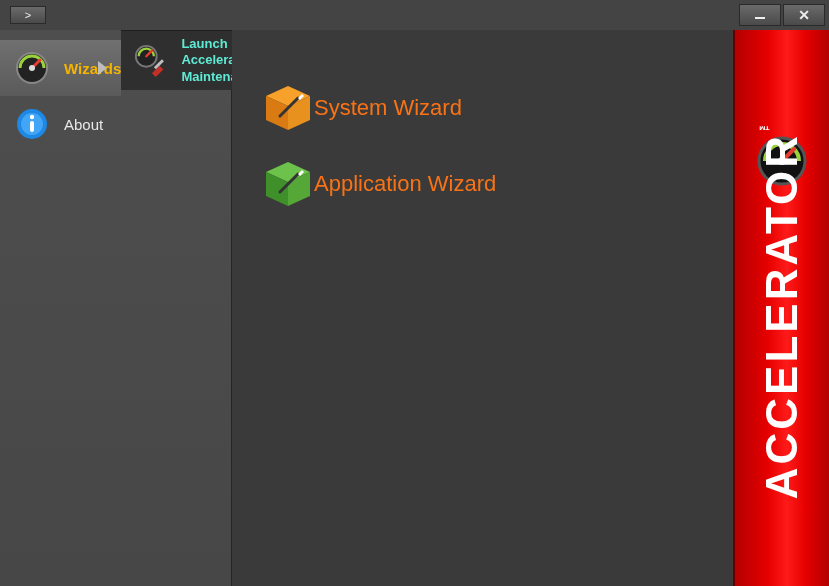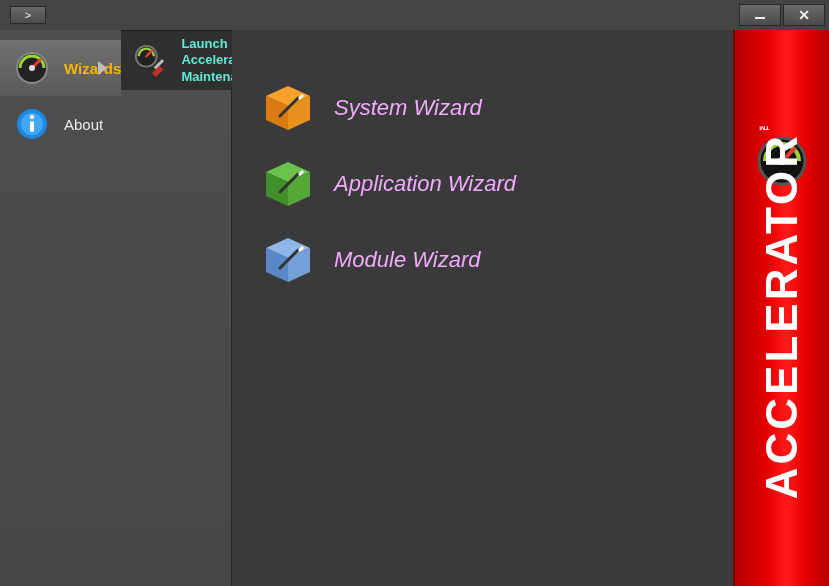--- a/index.html
+++ b/index.html
@@ -75,23 +75,23 @@
     display:flex; align-items:center; gap:12px;
     padding-left:12px; cursor:pointer;
     color:#5eead4; font-size:13px; font-weight:600; line-height:1.25;
   }
   .main {
     flex:1; background:#3a3a3a;
     position:relative;
   }
   .wizard-list { padding-top: 40px; padding-left:30px; }
   .wizard-item {
-    display:flex; align-items:center; gap:20px;
+    display:flex; align-items:center; 
     height: 76px; cursor:pointer;
-    color:#f0abfc; font-size:22px; font-weight:400;font-style:italic;
+    color:#f97316; font-size:22px; font-weight:400;
   }
   .wizard-icon { width:52px; height:52px; display:flex; align-items:center; justify-content:center;}
   .brandbar {
     width:96px; height:100%;
     background: linear-gradient(90deg,#b30000 0%,#e60000 35%,#ff1a1a 55%,#e60000 75%,#b30000 100%);
     border-left:2px solid #600;
     display:flex; align-items:center; justify-content:center;
     position:relative;
   }
   .brand-text {
@@ -194,32 +194,20 @@
             <polygon points="26,4 48,14 26,24 4,14" fill="#6cc24a"></polygon>
             <polygon points="4,14 26,24 26,48 4,38" fill="#3f8f2a"></polygon>
             <polygon points="48,14 26,24 26,48 48,38" fill="#55a838"></polygon>
             <path d="M18 34 L36 16" stroke="#333" stroke-width="3" stroke-linecap="round"></path>
             <polygon points="36,16 40,12 42,14 38,18" fill="#fff"></polygon>
           </svg>
         </span>
         <span>Application Wizard</span>
       </div>
 
-      <div class="wizard-item">
-        <span class="wizard-icon">
-          <svg width="52" height="52" viewBox="0 0 52 52">
-            <polygon points="26,4 48,14 26,24 4,14" fill="#8fb6e8"></polygon>
-            <polygon points="4,14 26,24 26,48 4,38" fill="#5a87c7"></polygon>
-            <polygon points="48,14 26,24 26,48 48,38" fill="#749fd8"></polygon>
-            <path d="M18 34 L36 16" stroke="#333" stroke-width="3" stroke-linecap="round"></path>
-            <polygon points="36,16 40,12 42,14 38,18" fill="#fff"></polygon>
-          </svg>
-        </span>
-        <span>Module Wizard</span>
-      </div>
 
     </div>
   </div>
 
   <div class="brandbar">
     <div class="brand-icon-wrap">
       <svg width="52" height="52" viewBox="0 0 52 52">
         <circle cx="26" cy="26" r="23" fill="#111" stroke="#555" stroke-width="3"></circle>
         <path d="M9 26 A17 17 0 0 1 43 26" fill="none" stroke="#9ad23a" stroke-width="4"></path>
         <path d="M26 26 L38 14" stroke="#e63b2e" stroke-width="4" stroke-linecap="round"></path>

